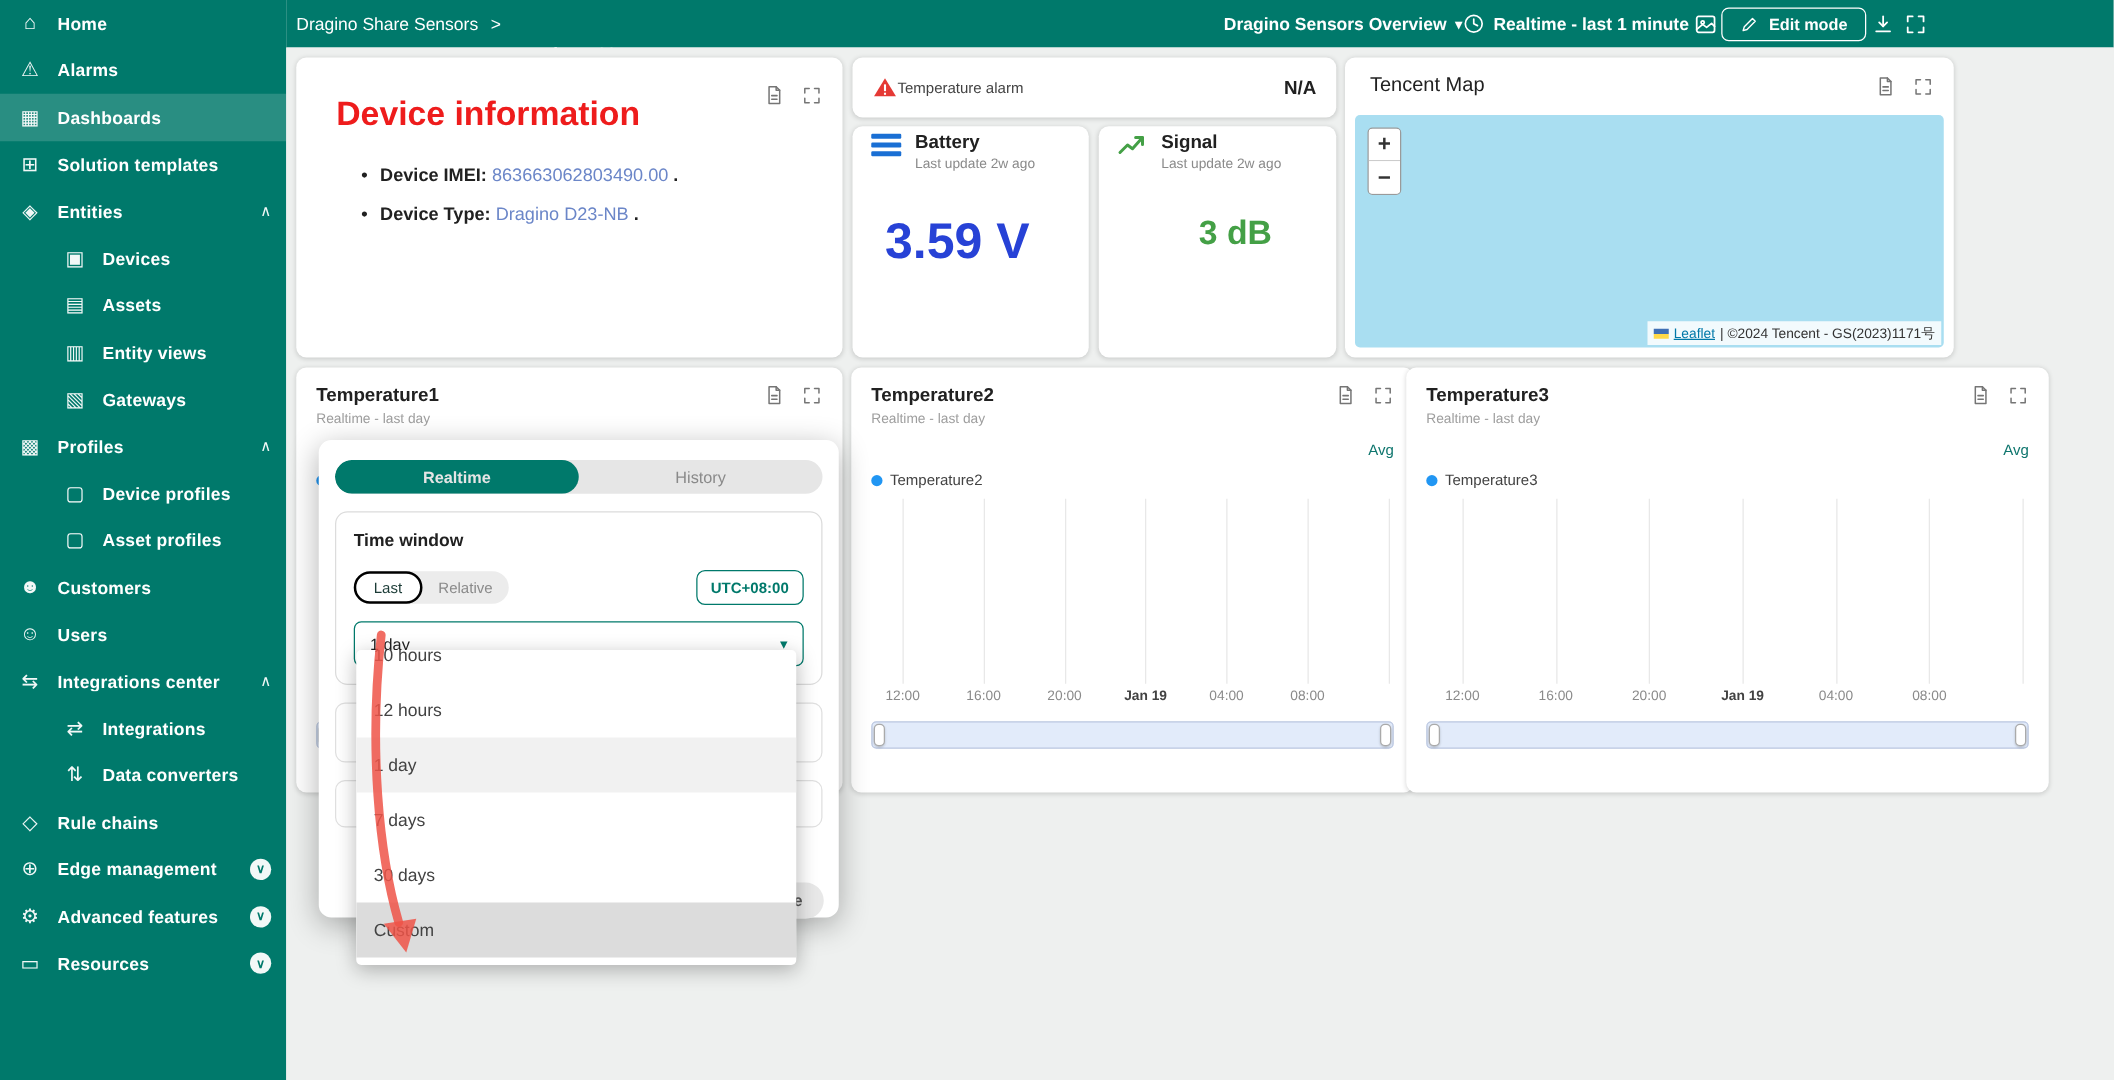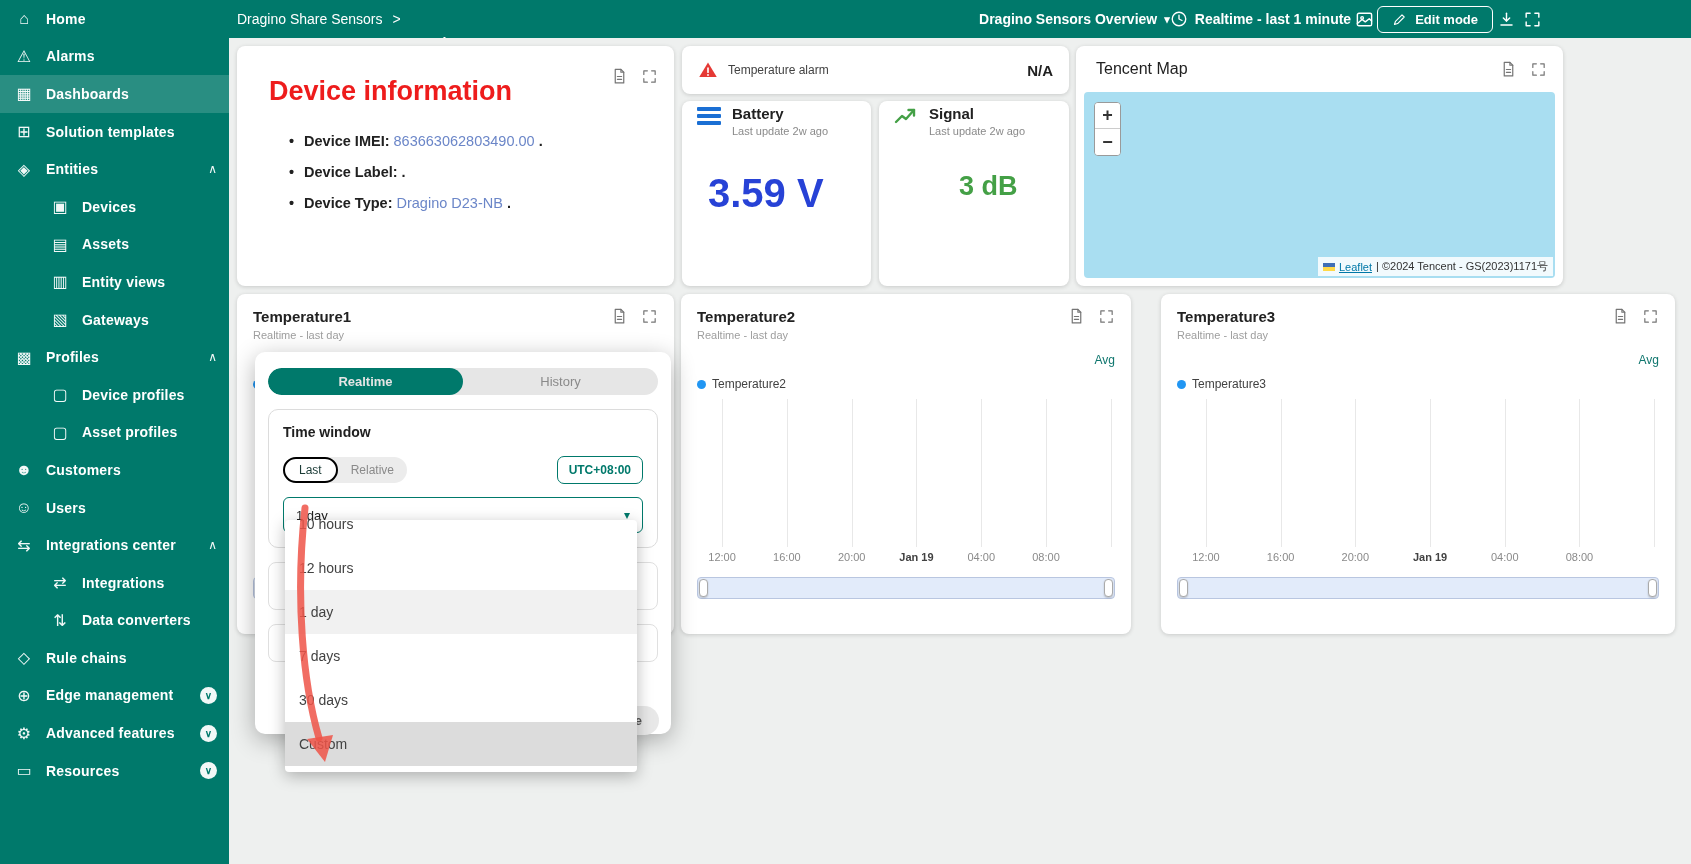--- a/index.html
+++ b/index.html
@@ -37,21 +37,21 @@
 
   
   .di-title { color:#ee1c1c; font-size:27px; font-weight:bold; padding:30px 0 0 32px; }
   .di-list { margin:26px 0 0 52px; list-style:none; }
   .di-list li { margin-bottom:15px; font-size:14.5px; color:#212121; font-weight:bold; }
   .di-list li::before { content:"•"; margin-right:10px; }
   .di-val { color:#6b86c8; font-weight:normal; }
   .di-head { position:absolute; top:22px; right:16px; }
 
   
-  .alarm-card { display:flex; align-items:center; gap:10px; padding:0 16px; }
+  .alarm-card { display:flex; align-items:center; padding:0 16px; }
   .alarm-lbl { font-size:12px; color:#424242; flex:1; }
   .alarm-val { font-size:15px; color:#212121; font-weight:bold; }
 
   
   .kpi { padding:4px 14px; }
   .kpi-head { display:flex; gap:10px; align-items:flex-start; }
   .kpi-title { font-size:15px; font-weight:bold; color:#212121; }
   .kpi-sub { font-size:11px; color:#8a8a8a; margin-top:3px;text-align:center; }
   .kpi-val-blue { color:#2742d6; font-size:40px; font-weight:bold; margin:34px 0 0 12px; }
   .kpi-val-green { color:#44a046; font-size:27px; font-weight:bold; margin:34px 0 0 66px; }
@@ -273,21 +273,20 @@
           <svg class="gic" width="17" height="17" viewBox="0 0 24 24">
               <path d="M4 9V4h5"></path>
               <path d="M15 4h5v5"></path>
               <path d="M20 15v5h-5"></path>
               <path d="M9 20H4v-5"></path>
             </svg>
         </div>
         <div class="di-title">Device information</div>
         <ul class="di-list">
           <li><span>Device IMEI:</span> <span class="di-val">863663062803490.00</span><span> .</span></li>
-          <li><span>Device Label:</span> <span class="di-val"></span><span> .</span></li>
           <li><span>Device Type:</span> <span class="di-val">Dragino D23-NB</span><span> .</span></li>
         </ul>
       </div>
 
       <div class="card alarm-card" style="left:453px; top:8px; width:387px; height:48px;">
         <svg width="20" height="20" viewBox="0 0 24 24">
             <polygon points="12,3 22.5,20.5 1.5,20.5" fill="#e53935"></polygon>
             <rect x="11" y="9" width="2" height="6.5" fill="#fff"></rect>
             <rect x="11" y="17" width="2" height="2" fill="#fff"></rect>
           </svg>
@@ -443,21 +442,21 @@
           <span class="tk b" style="left:52.5%">Jan 19</span>
           <span class="tk" style="left:68%">04:00</span>
           <span class="tk" style="left:83.5%">08:00</span>
         </div>
         <div class="rangebar">
             <span class="rh l"></span>
             <span class="rh r"></span>
           </div>
       </div>
 
-      <div class="card chart-card" style="left:896px; top:256px; width:514px; height:340px;margin-left:36px;">
+      <div class="card chart-card" style="left:896px; top:256px; width:514px; height:340px;">
         <div class="ch-head">
           <div>
             <div class="ch-title">Temperature3</div>
             <div class="ch-sub">Realtime - last day</div>
           </div>
           <div class="cardicons">
             <svg class="gic" width="17" height="17" viewBox="0 0 24 24">
                 <path d="M6 2h8l4 4v15H6z"></path>
                 <path d="M14 2v4h4"></path>
                 <path d="M9 12h6M9 16h6"></path>

